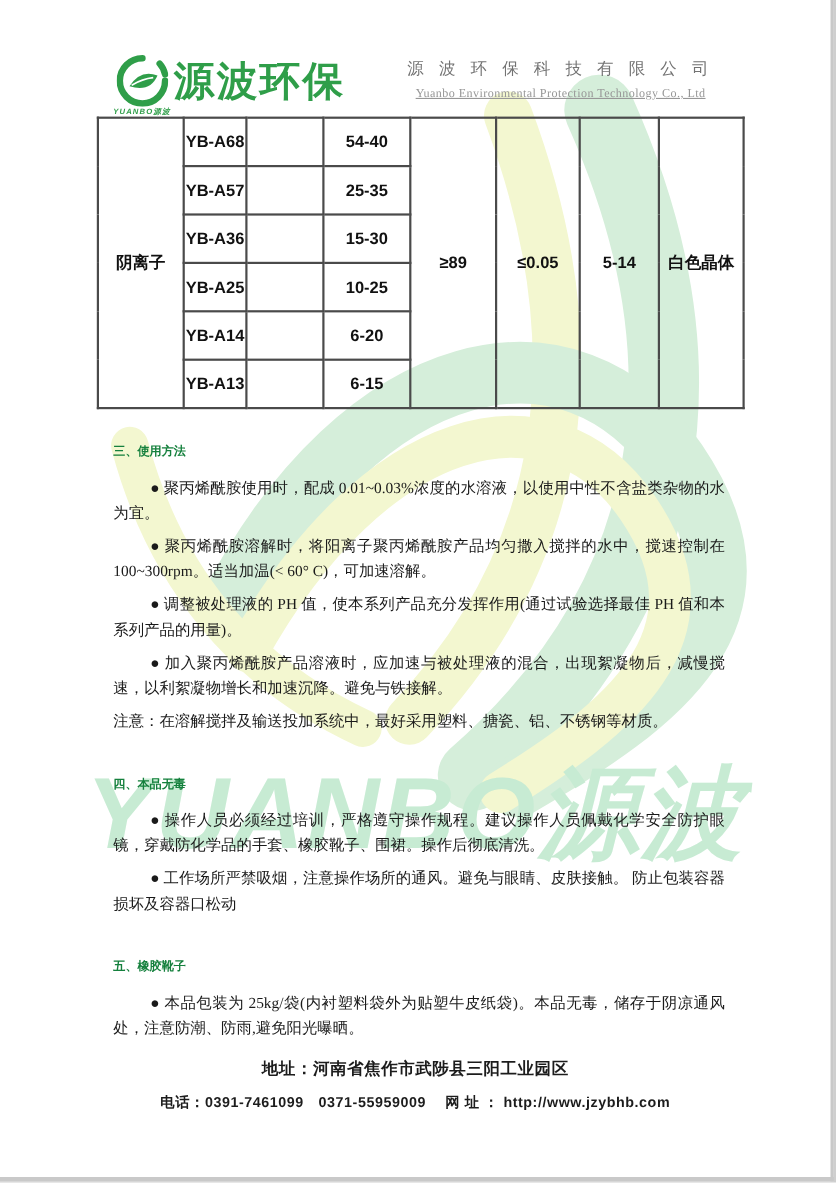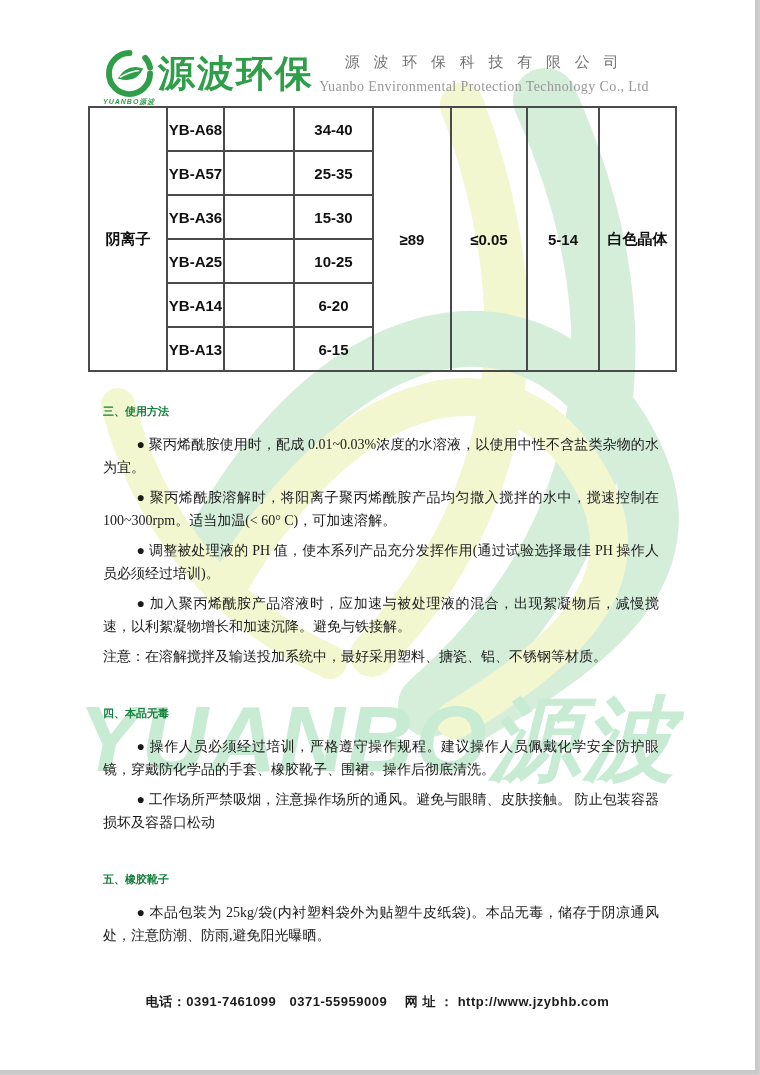--- a/index.html
+++ b/index.html
@@ -33,21 +33,21 @@
   }
   .company{
     position:absolute;right:106px;top:53px;text-align:center;
   }
   .company-cn{
     font-family:"Liberation Serif",serif;
     font-size:15px;color:#737373;letter-spacing:5px;white-space:nowrap;
   }
   .company-en{
     font-family:"Liberation Serif",serif;
-    font-size:14px;color:#979797;margin-top:7px;letter-spacing:0.4px;white-space:nowrap;
+    font-size:11px;color:#979797;margin-top:7px;letter-spacing:0.4px;white-space:nowrap;text-decoration:underline;
   }
   
   .spec-table{
     position:absolute;left:88px;top:106px;width:587px;height:266px;
     border-collapse:collapse;table-layout:fixed;background:transparent;
   }
   .spec-table td{
     border:2px solid #4a4a4a;text-align:center;vertical-align:middle;
     font-weight:bold;font-size:15px;color:#111;padding:0;background:transparent;
   }
@@ -120,21 +120,21 @@
         <col style="width:78px">
         <col style="width:76px">
       <col style="width:72px">
         <col style="width:77px">
     </colgroup>
     <tbody>
       <tr>
         <td rowspan="6" class="cell-cat">阴离子</td>
         <td>YB-A68</td>
         <td></td>
-        <td>34-40</td>
+        <td>54-40</td>
         <td rowspan="6">≥89</td>
         <td rowspan="6">≤0.05</td>
         <td rowspan="6">5-14</td>
         <td rowspan="6" class="cell-appearance">白色晶体</td>
       </tr>
       <tr>
         <td>YB-A57</td>
         <td></td>
         <td>25-35</td>
       </tr>
@@ -159,28 +159,29 @@
         <td>6-15</td>
       </tr>
     </tbody>
   </table>
 
   <div class="content layer">
 
     <div class="sec-title">三、使用方法</div>
     <p class="para">● 聚丙烯酰胺使用时，配成 0.01~0.03%浓度的水溶液，以使用中性不含盐类杂物的水为宜。</p>
     <p class="para">● 聚丙烯酰胺溶解时，将阳离子聚丙烯酰胺产品均匀撒入搅拌的水中，搅速控制在100~300rpm。适当加温(&lt; 60° C)，可加速溶解。</p>
-    <p class="para">● 调整被处理液的 PH 值，使本系列产品充分发挥作用(通过试验选择最佳 PH 操作人员必须经过培训)。</p>
+    <p class="para">● 调整被处理液的 PH 值，使本系列产品充分发挥作用(通过试验选择最佳 PH 值和本系列产品的用量)。</p>
     <p class="para">● 加入聚丙烯酰胺产品溶液时，应加速与被处理液的混合，出现絮凝物后，减慢搅速，以利絮凝物增长和加速沉降。避免与铁接解。</p>
     <p class="para no-indent">注意：在溶解搅拌及输送投加系统中，最好采用塑料、搪瓷、铝、不锈钢等材质。</p>
 
     <div class="sec-title">四、本品无毒</div>
     <p class="para">● 操作人员必须经过培训，严格遵守操作规程。建议操作人员佩戴化学安全防护眼镜，穿戴防化学品的手套、橡胶靴子、围裙。操作后彻底清洗。</p>
     <p class="para">● 工作场所严禁吸烟，注意操作场所的通风。避免与眼睛、皮肤接触。 防止包装容器损坏及容器口松动</p>
 
     <div class="sec-title">五、橡胶靴子</div>
     <p class="para">● 本品包装为 25kg/袋(内衬塑料袋外为贴塑牛皮纸袋)。本品无毒，储存于阴凉通风处，注意防潮、防雨,避免阳光曝晒。</p>
 
   </div>
 
+  <div class="footer-address layer">地址：河南省焦作市武陟县三阳工业园区</div>
   <div class="footer-contact layer">电话：0391-7461099　0371-55959009　 网 址 ： http://www.jzybhb.com</div>
 
 </div>
 
 </body></html>

